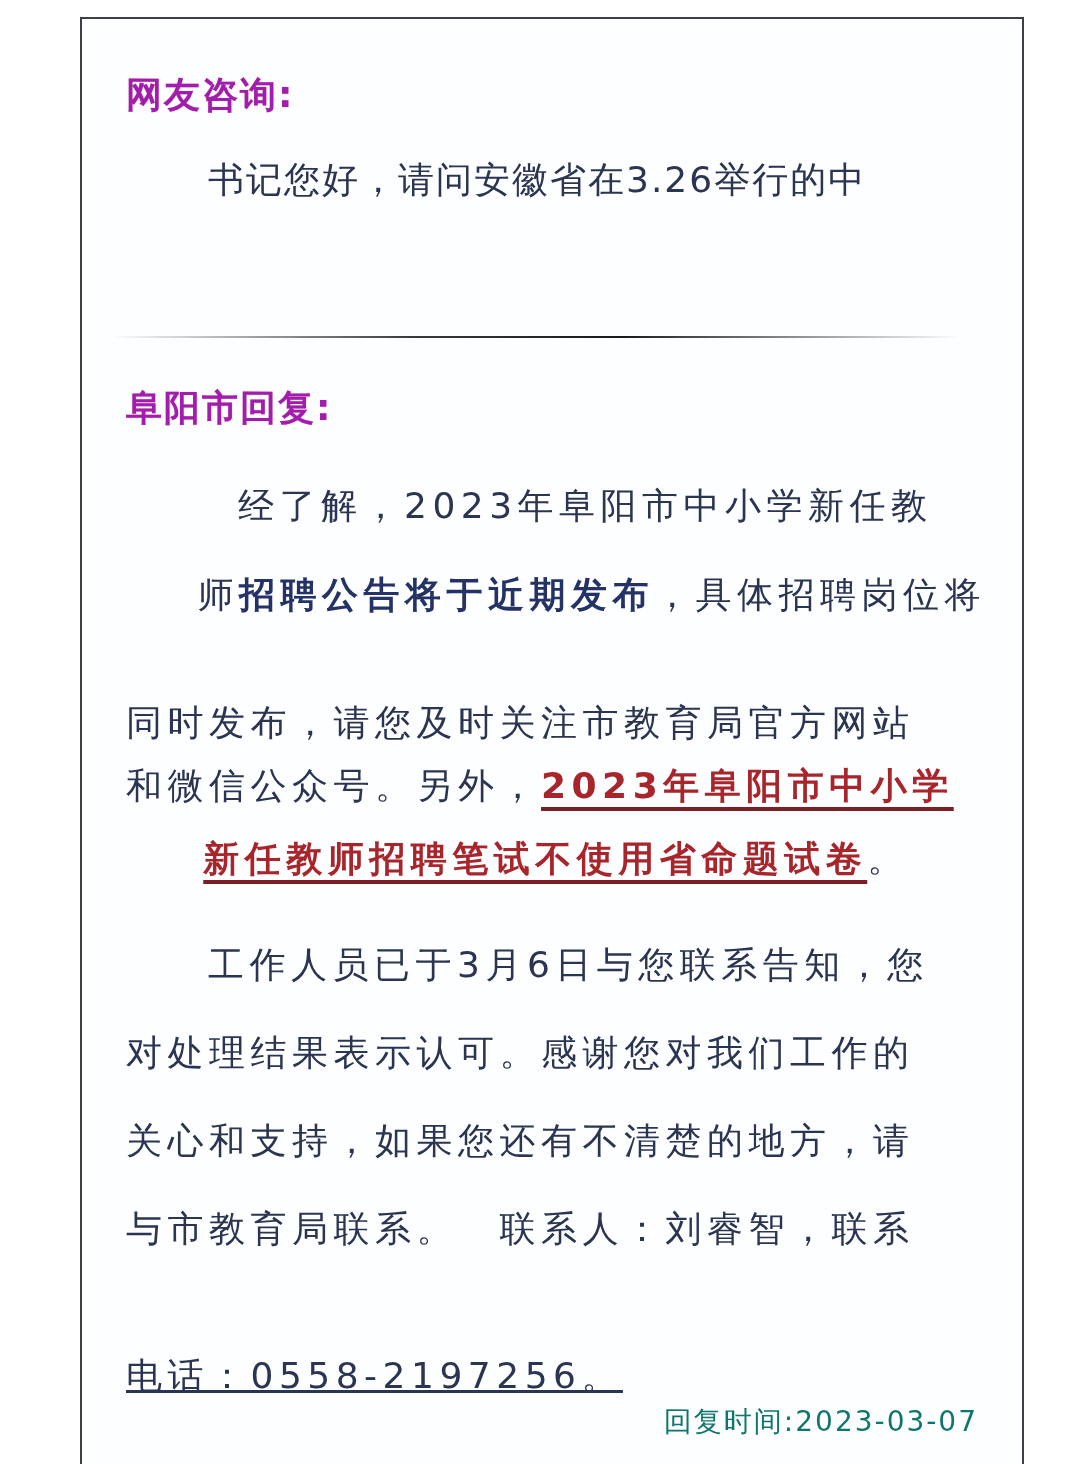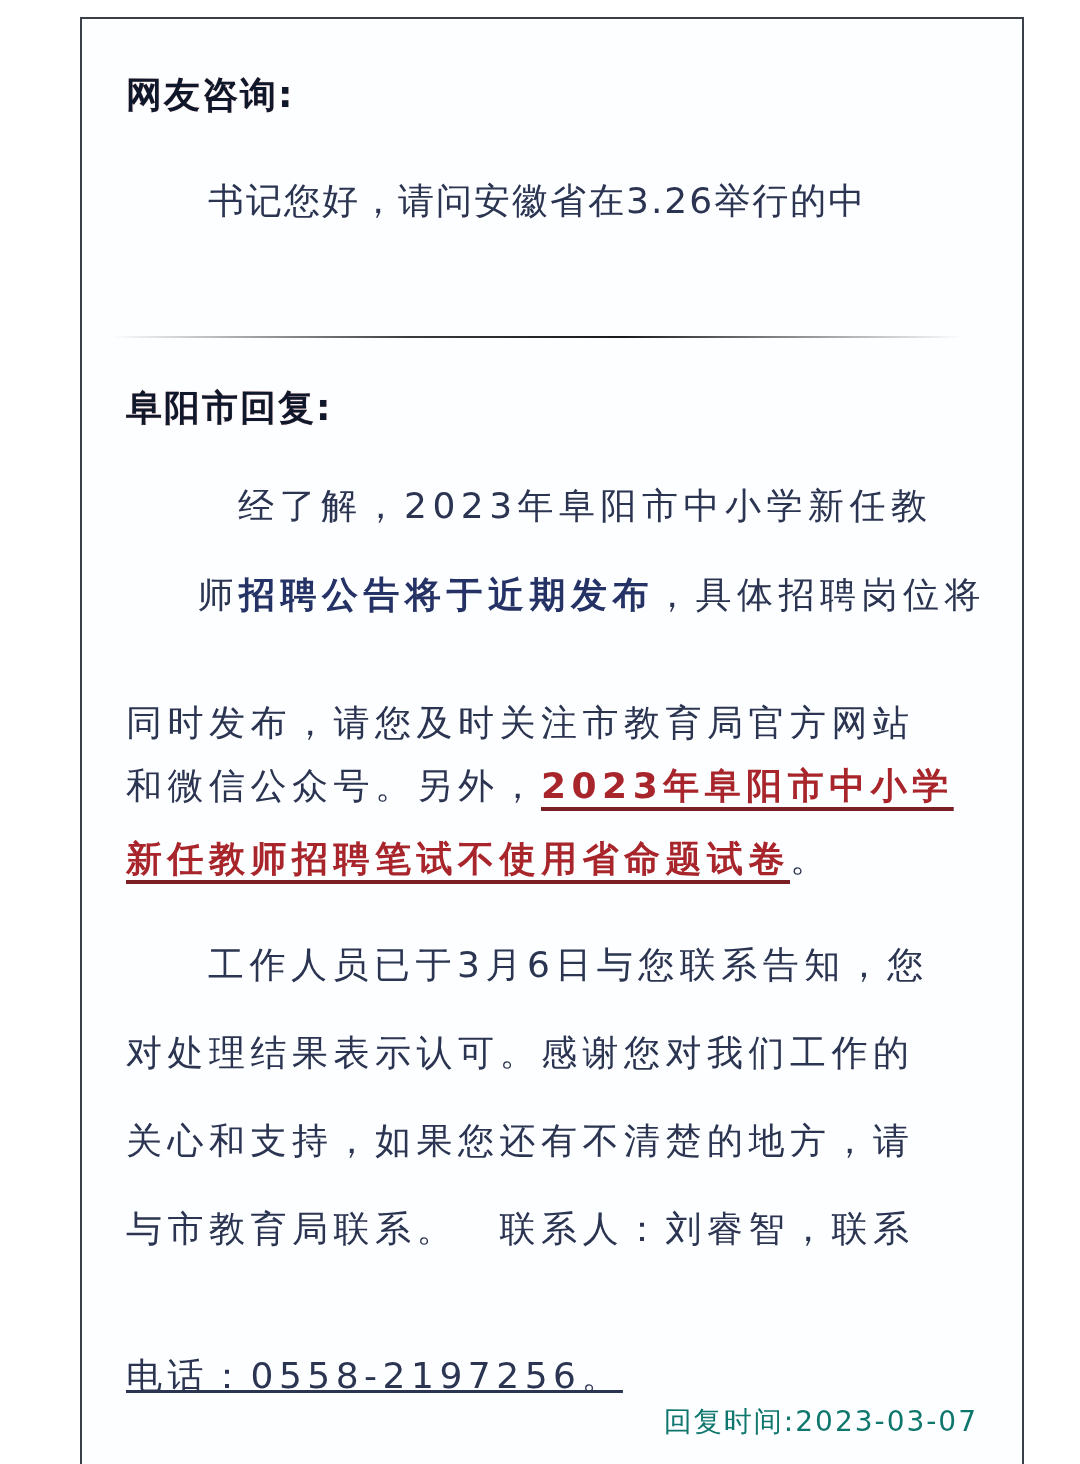--- a/index.html
+++ b/index.html
@@ -23,21 +23,21 @@
       border: 2px solid #3b3f47;
       border-bottom: none;
       background: #fdfeff;
       box-sizing: border-box;
     }
     .heading {
       position: absolute;
       left: 44px;
       font-size: 36px;
       font-weight: bold;
-      color: #0f172a;
+      color: #a21caf;
       letter-spacing: 2px;
       text-shadow: 0 0 1px rgba(184,48,44,0.4);
     }
     .line {
       position: absolute;
       left: 44px;
       width: 860px;
       font-size: 36px;
       color: #2b3552;
       white-space: nowrap;
@@ -74,39 +74,39 @@
       white-space: nowrap;
     }
   </style>
 </head>
 <body>
 
 <div class="card">
 
   <div class="heading" style="top:52px;">网友咨询:</div>
 
-  <div class="line" style="top:160px; padding-left:82px; letter-spacing:2px;">书记您好，请问安徽省在3.26举行的中</div>
+  <div class="line" style="top:139px; padding-left:82px; letter-spacing:2px;">书记您好，请问安徽省在3.26举行的中</div>
 
   <div class="divider"></div>
 
   <div class="heading" style="top:365px;text-align:center;">阜阳市回复:</div>
 
   <div class="line spaced" style="top:465px; padding-left:112px;">经了解，2023年阜阳市中小学新任教</div>
 
   <div class="line spaced" style="top:554px;text-align:right;">
     <span>师</span><span class="bold-navy">招聘公告将于近期发布</span><span>，具体招聘岗位将</span>
   </div>
 
   <div class="line spaced" style="top:642px;margin-top:40px;">同时发布，请您及时关注市教育局官方网站</div>
 
   <div class="line spaced" style="top:745px;">
     <span>和微信公众号。另外，</span><span class="bold-red">2023年阜阳市中小学</span>
   </div>
 
-  <div class="line spaced" style="top:818px;">
+  <div class="line spaced" style="top:818px;text-align:center;">
     <span class="bold-red">新任教师招聘笔试不使用省命题试卷</span><span>。</span>
   </div>
 
   <div class="line spaced" style="top:924px; padding-left:82px;">工作人员已于3月6日与您联系告知，您</div>
   <div class="line spaced" style="top:1012px;">对处理结果表示认可。感谢您对我们工作的</div>
   <div class="line spaced" style="top:1100px;">关心和支持，如果您还有不清楚的地方，请</div>
   <div class="line spaced" style="top:1188px;">与市教育局联系。　联系人：刘睿智，联系</div>
   <div class="line spaced" style="top:1335px;text-decoration:underline;">电话：0558-2197256。</div>
 
   <div class="reply-time" style="top:1384px; letter-spacing:2px;">回复时间:2023-03-07</div>

